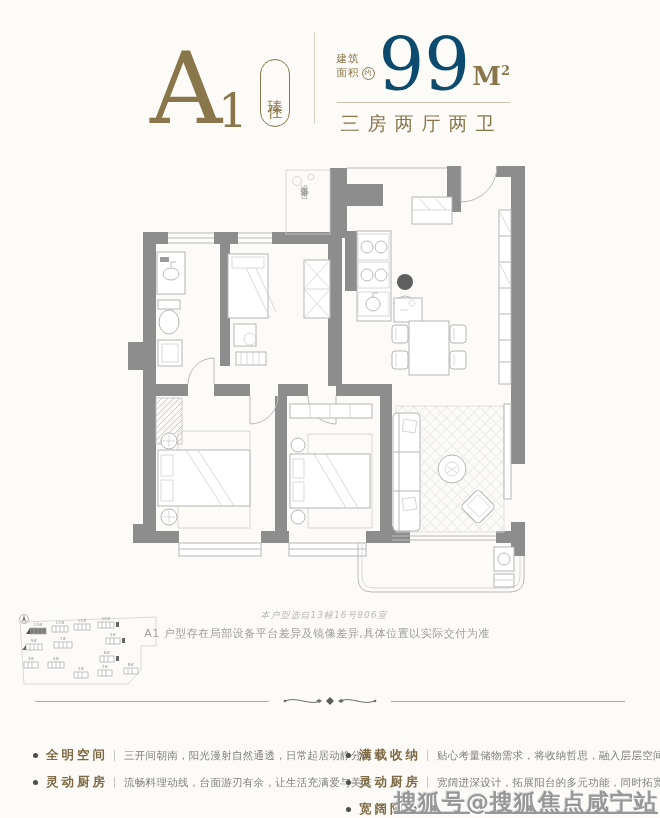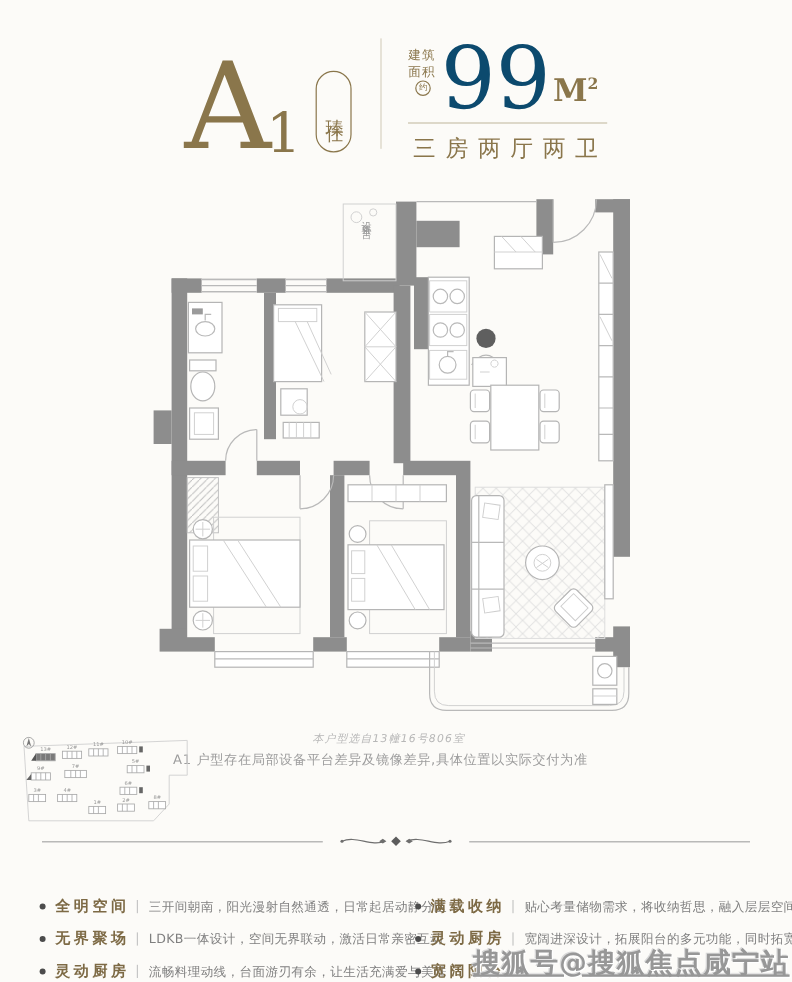--- a/index.html
+++ b/index.html
@@ -10,22 +10,22 @@
   .header{position:absolute;top:26px;left:0;width:660px;display:flex;justify-content:center;align-items:flex-start;}
   .plan-id{display:flex;align-items:flex-end;height:104px;}
   .plan-letter{font-family:"DejaVu Serif",serif;font-size:100px;line-height:.82;color:#8a764b;}
   .plan-number{font-family:"DejaVu Serif",serif;font-size:46px;line-height:.8;color:#8a764b;margin-left:-4px;}
   .badge{margin-left:12px;margin-bottom:3px;width:28px;height:66px;border:1.2px solid #8a764b;border-radius:16px;
          display:flex;align-items:center;justify-content:center;}
   .badge span{writing-mode:vertical-rl;font-family:"DejaVu Serif",serif;font-size:15px;letter-spacing:5px;color:#8a764b;}
   .vline{width:1px;height:92px;background:#d8d1c2;margin:6px 22px 0 24px;}
   .specs{padding-top:12px;}
   .spec-top{display:flex;align-items:flex-end;}
-  .prefix{font-size:10.5px;color:#8a764b;line-height:1.25;letter-spacing:1px;margin-bottom:13px;}
-  .prefix .l2{display:flex;align-items:center;flex-direction:column;}
+  .prefix{font-size:10.5px;color:#8a764b;line-height:1.25;letter-spacing:1px;margin-bottom:13px;font-family:Liberation Mono, monospace;}
+  .prefix .l2{display:flex;align-items:flex-start;}
   .approx{display:inline-flex;align-items:center;justify-content:center;width:11px;height:11px;border:.8px solid #8a764b;
           border-radius:50%;font-size:7px;letter-spacing:0;margin-left:2px;}
   .big99{font-family:"DejaVu Serif",serif;font-size:72px;line-height:.76;color:#0c4a6e;margin:0 2px 0 4px;}
   .unit{font-family:"DejaVu Serif",serif;font-size:26px;color:#8a764b;line-height:1;margin-bottom:4px;font-weight:bold;}
   .unit sup{font-size:13px;}
   .spec-rule{height:1px;background:#c9c0ab;margin:9px 0 8px;}
   .layout-type{font-family:"DejaVu Serif",serif;font-size:19px;letter-spacing:8px;color:#8a764b;white-space:nowrap;padding-left:4px;}
 
   
   .plan-wrap{position:absolute;top:154px;left:100px;width:460px;height:452px;}
@@ -414,26 +414,20 @@
   <div class="features">
     <div class="feat-col">
       <div class="feat-item">
         <span class="dot"></span>
         <span class="feat-label">全明空间</span>
         <span class="sep"></span>
         <span class="feat-desc">三开间朝南，阳光漫射自然通透，日常起居动静分区</span>
       </div>
       <div class="feat-item">
         <span class="dot"></span>
-        <span class="feat-label">无界聚场</span>
-        <span class="sep"></span>
-        <span class="feat-desc">LDKB一体设计，空间无界联动，激活日常亲密互动</span>
-      </div>
-      <div class="feat-item">
-        <span class="dot"></span>
         <span class="feat-label">灵动厨房</span>
         <span class="sep"></span>
         <span class="feat-desc">流畅料理动线，台面游刃有余，让生活充满爱与美味</span>
       </div>
     </div>
     <div class="feat-col right">
       <div class="feat-item">
         <span class="dot"></span>
         <span class="feat-label">满载收纳</span>
         <span class="sep"></span>

